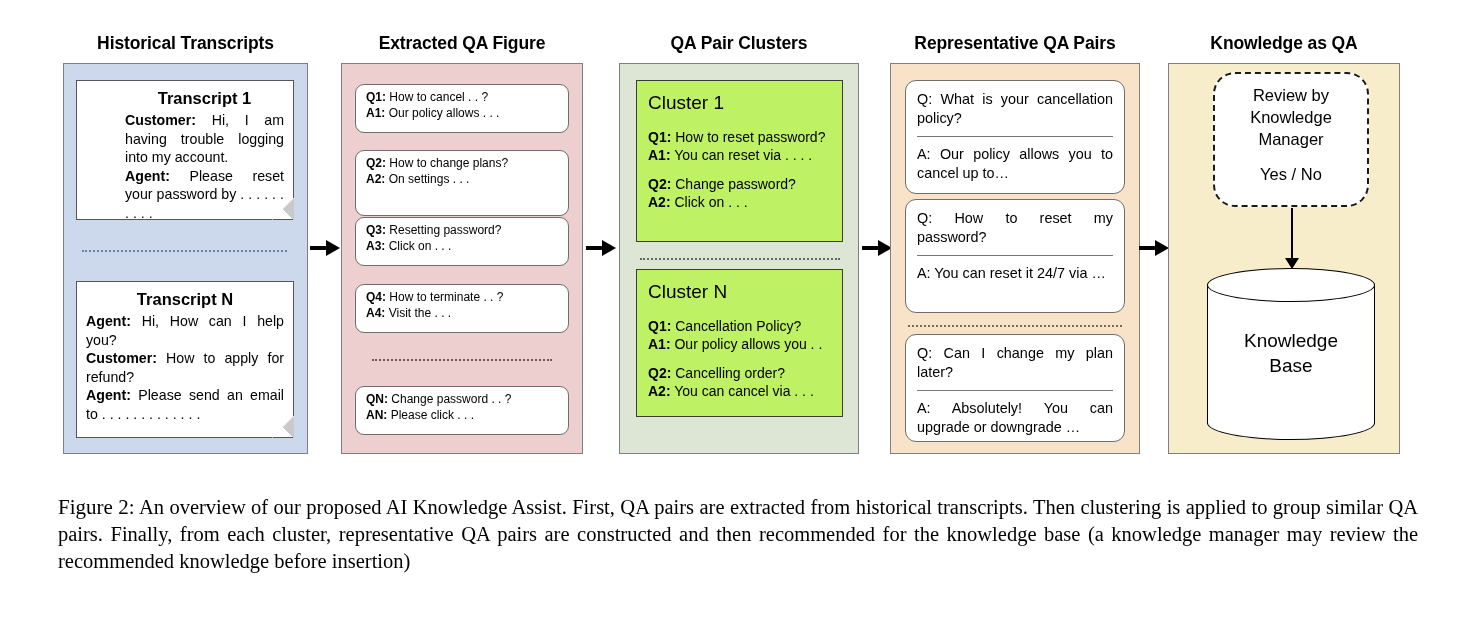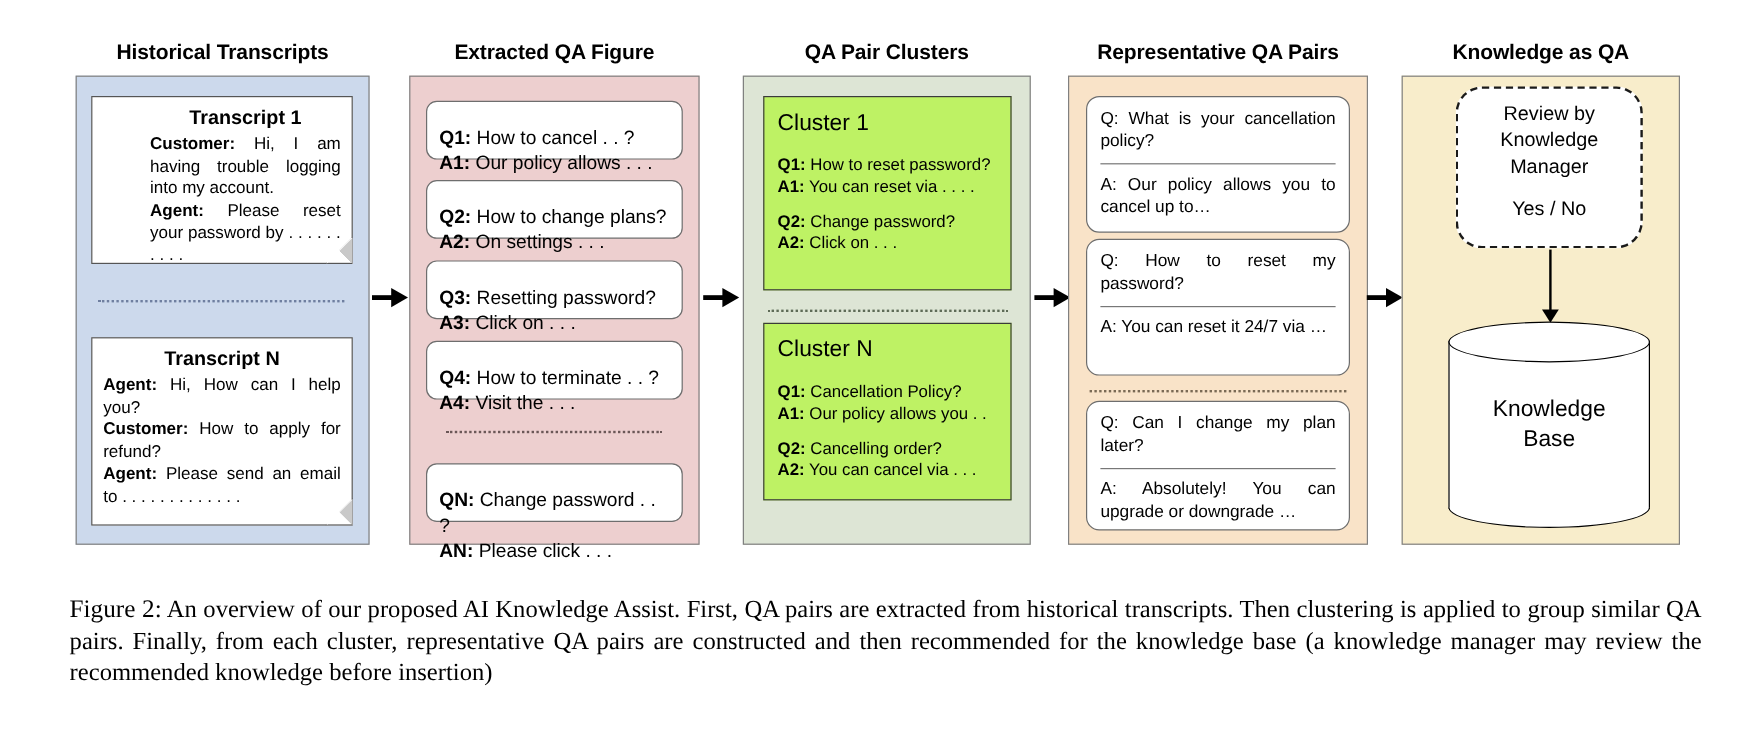--- a/index.html
+++ b/index.html
@@ -69,22 +69,22 @@
     clip-path:polygon(0 0, 100% 0, 0 100%);
   }
 
   
   .chip{
     position:absolute;
     box-sizing:border-box;
     background:#fff;
     border:1.3px solid #6e6e6e;
     border-radius:9px;
-    padding:20px 10px;
-    font-size:16px;
+    padding:5px 10px;
+    font-size:12px;
     line-height:1.32;
   }
   .chip b{font-weight:bold;}
 
   
   .cluster{
     position:absolute;
     box-sizing:border-box;
     background:#bef264;
     border:1.5px solid #3b3b3b;
@@ -229,21 +229,21 @@
     <span class="head" style="left:16px;"></span>
   </div>
 
   <div class="panel pink" style="left:341px;top:63px;width:242px;height:391px;"></div>
 
   <div class="chip" style="left:355px;top:84px;width:214px;height:49px;">
     <div><b>Q1:</b> <span>How to cancel . . ?</span></div>
     <div><b>A1:</b> <span>Our policy allows  . . .</span></div>
   </div>
 
-  <div class="chip" style="left:355px;top:150px;width:214px;height:49px;">
+  <div class="chip" style="left:355px;top:150px;width:214px;height:66px;">
     <div><b>Q2:</b> <span>How to change plans?</span></div>
     <div><b>A2:</b> <span>On settings . . .</span></div>
   </div>
 
   <div class="chip" style="left:355px;top:217px;width:214px;height:49px;">
     <div><b>Q3:</b> <span>Resetting password?</span></div>
     <div><b>A3:</b> <span>Click on . . .</span></div>
   </div>
 
   <div class="chip" style="left:355px;top:284px;width:214px;height:49px;">

